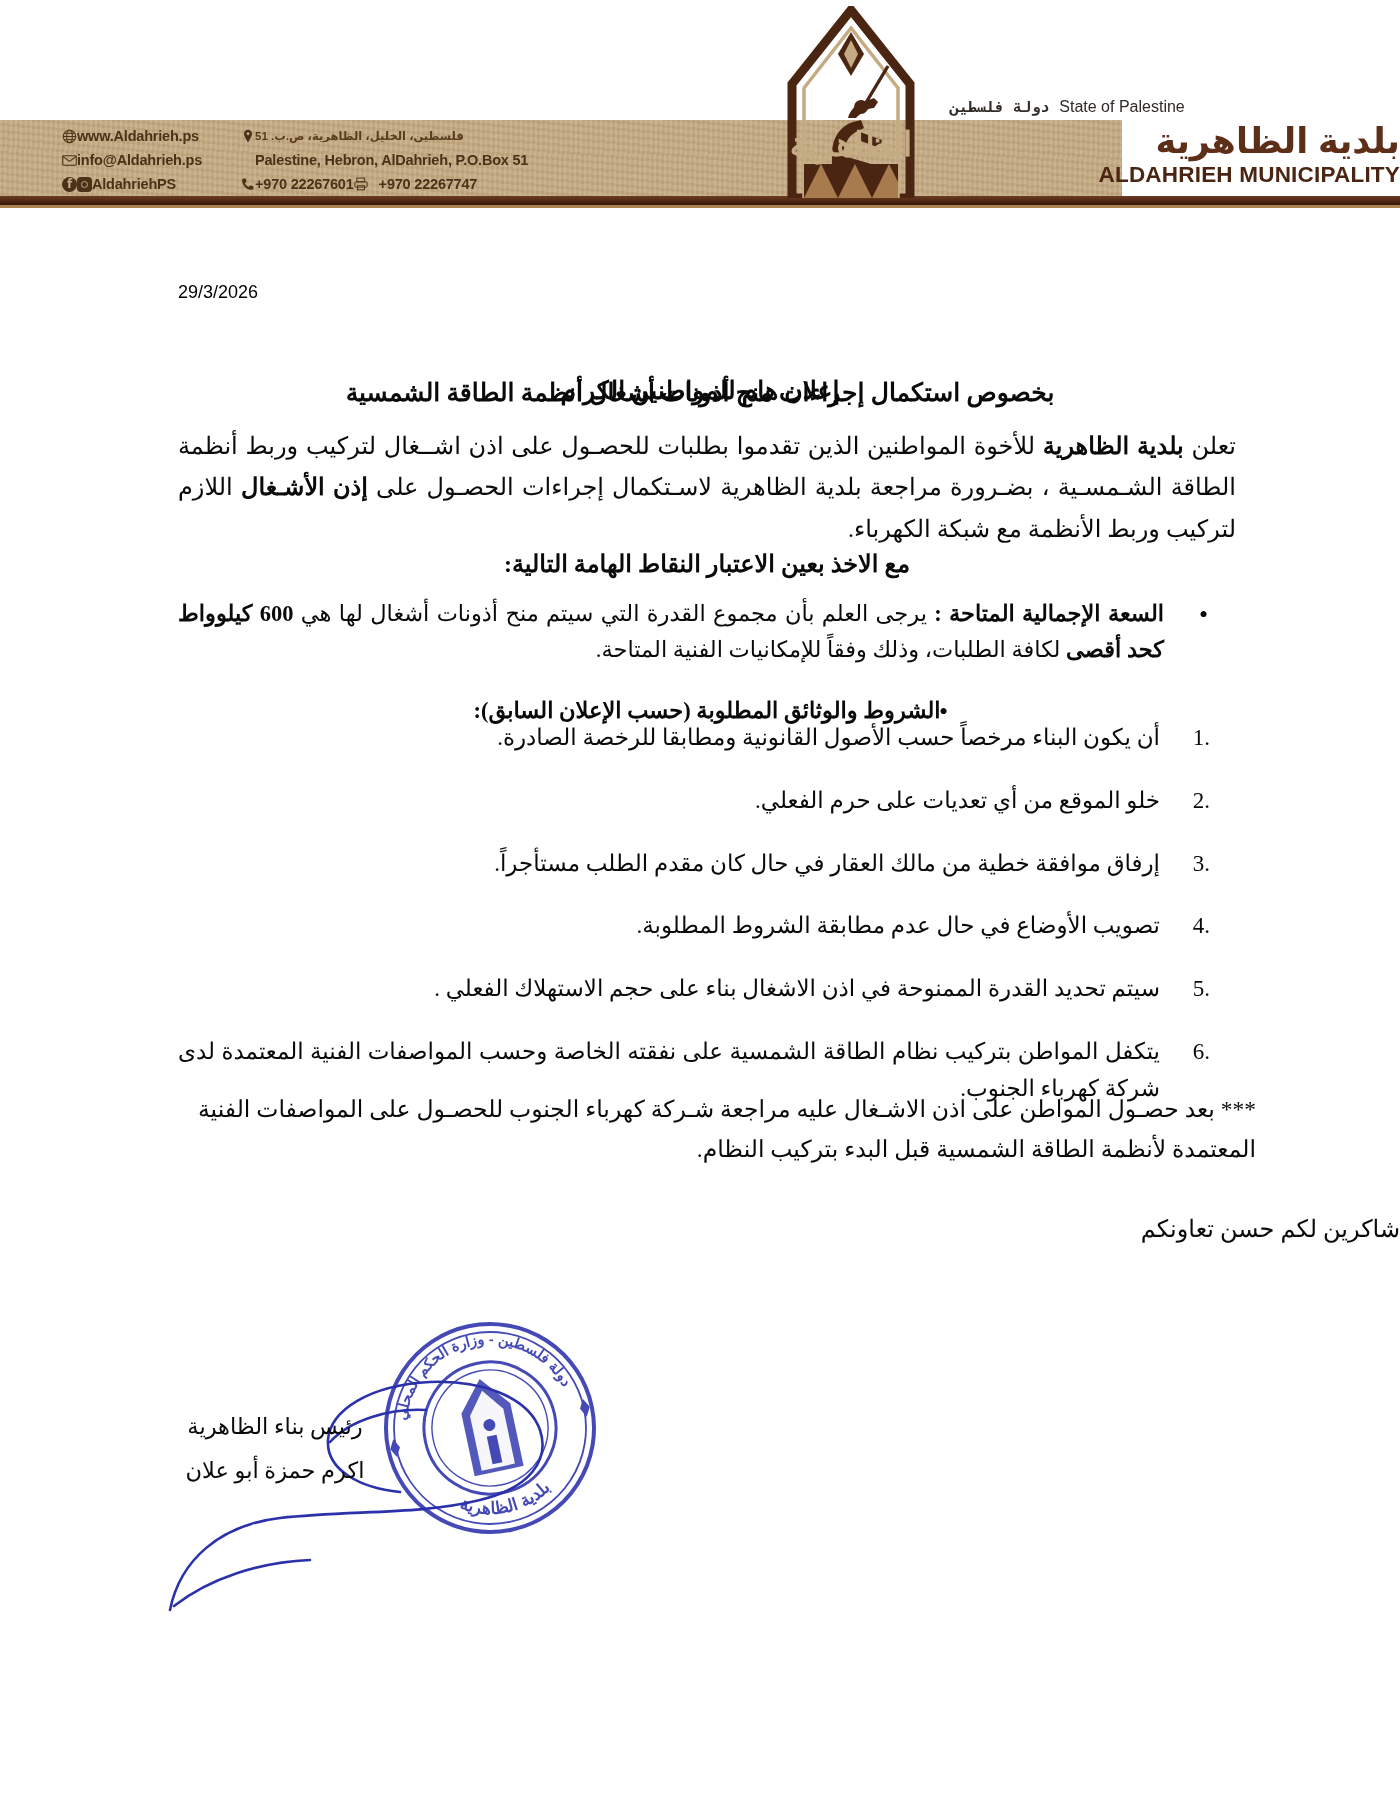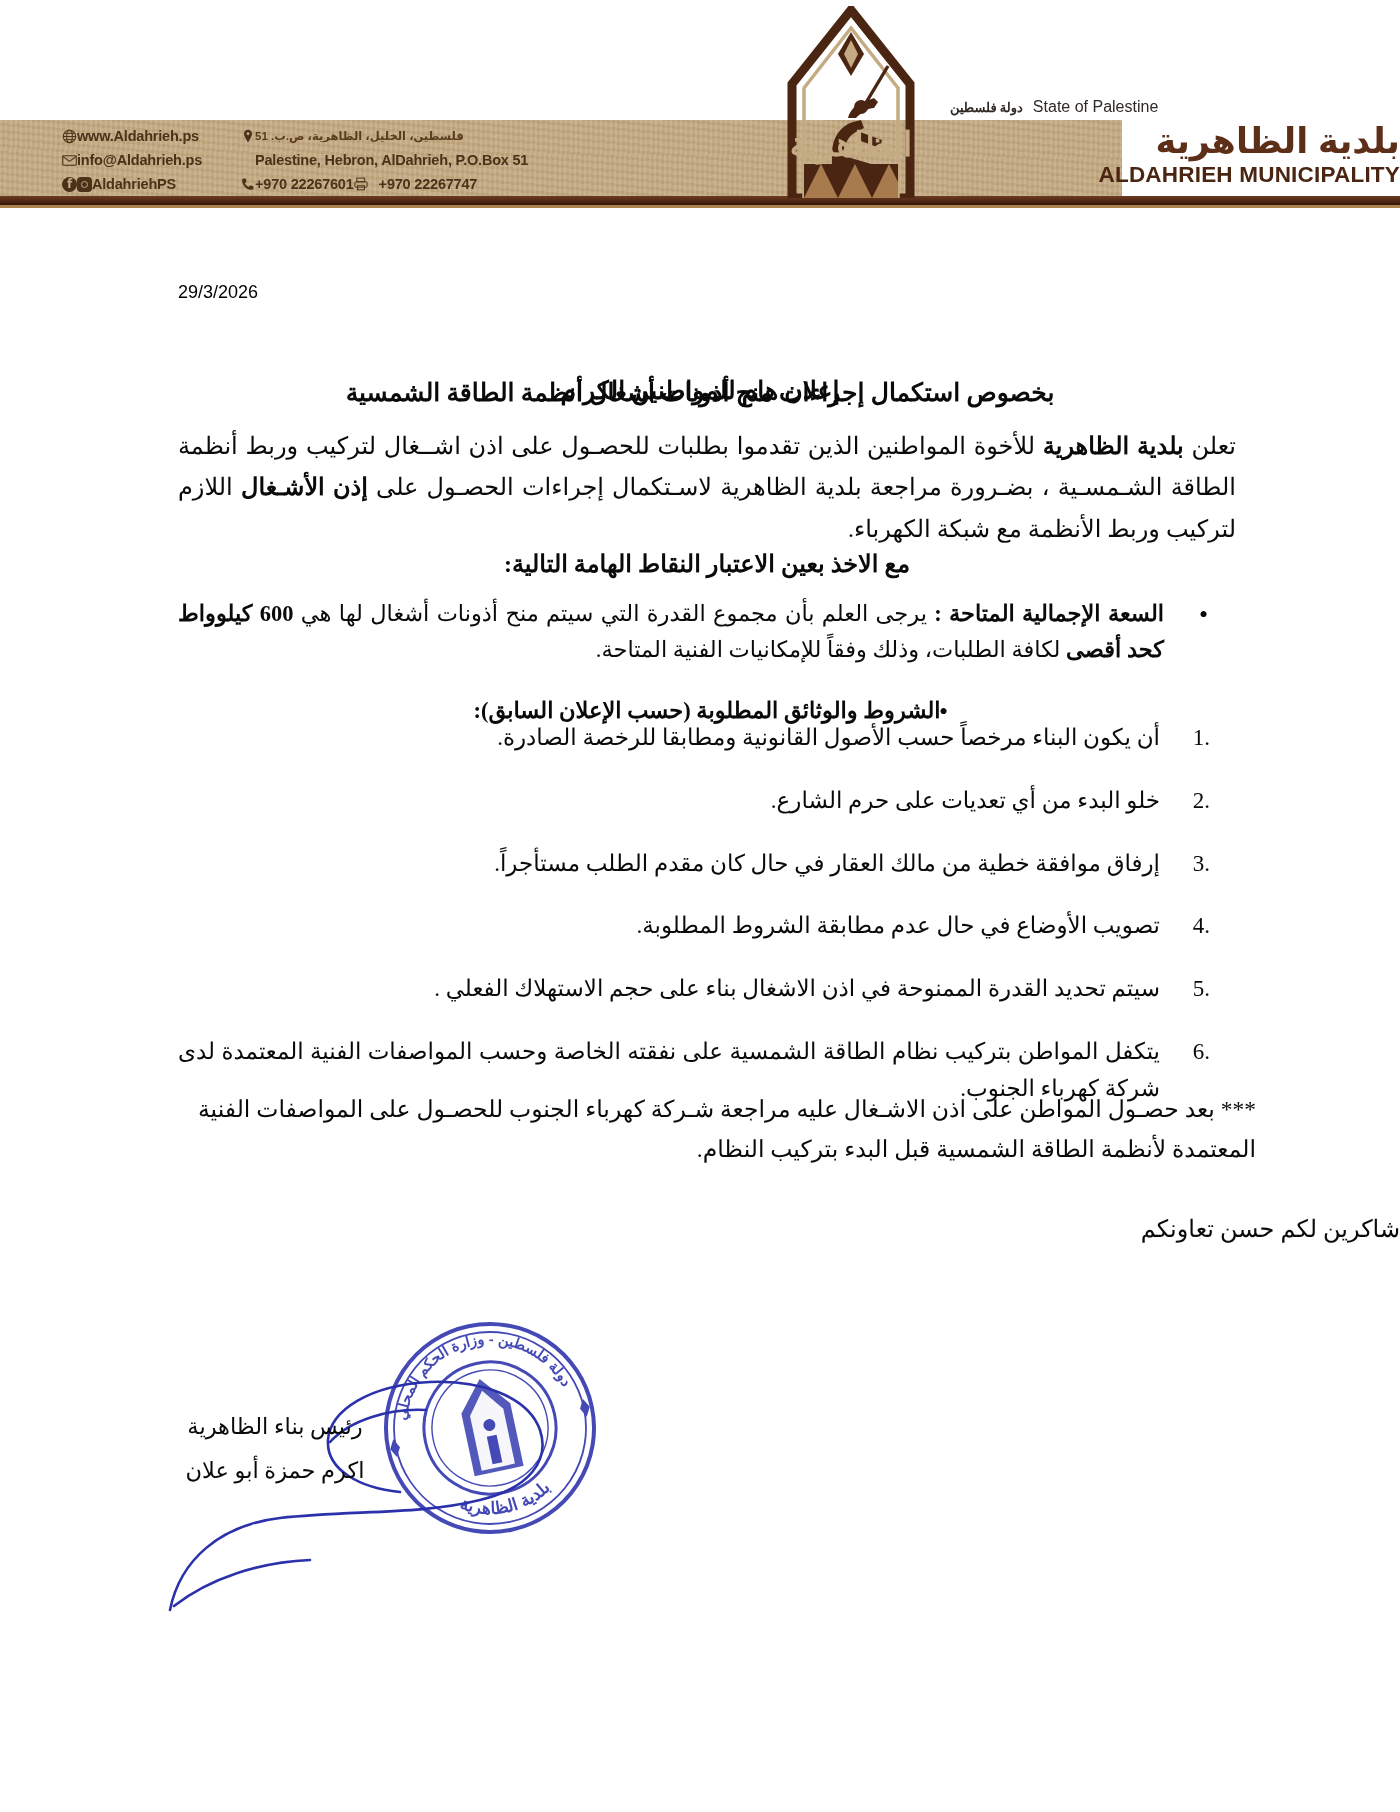--- a/index.html
+++ b/index.html
@@ -154,22 +154,22 @@
     height: 22px;
   }
   .lt-en-small {
     font-family: "Liberation Sans", "DejaVu Sans", sans-serif;
     font-size: 16px;
     color: #2f2a26;
     direction: ltr;
     font-weight: 500;
   }
   .lt-ar-small {
-    font-family: Liberation Serif, serif;
-    font-size: 13px;
+    font-family: Liberation Mono, monospace;
+    font-size: 15px;
     color: #2f2a26;
     font-weight: 700;
   }
   .lt-ar-big {
     font-family: "Liberation Sans", "DejaVu Sans", sans-serif;
     font-size: 35px;
     font-weight: 700;
     color: #5d2e18;
     line-height: 1.18;
     letter-spacing: 1px;
@@ -480,21 +480,21 @@
     <div class="bullet-item center"><b>الشروط والوثائق المطلوبة (حسب الإعلان السابق):</b></div>
   </div>
 
   <ol class="numlist">
     <li class="num-item short">
       <span class="num">1.</span>
       <span>أن يكون البناء مرخصاً حسب الأصول القانونية ومطابقا للرخصة الصادرة.</span>
     </li>
     <li class="num-item short">
       <span class="num">2.</span>
-      <span>خلو البدء من أي تعديات على حرم الشارع.</span>
+      <span>خلو الموقع من أي تعديات على حرم الفعلي.</span>
     </li>
     <li class="num-item short">
       <span class="num">3.</span>
       <span>إرفاق موافقة خطية من مالك العقار في حال كان مقدم الطلب مستأجراً.</span>
     </li>
     <li class="num-item short">
       <span class="num">4.</span>
       <span>تصويب الأوضاع في حال عدم مطابقة الشروط المطلوبة.</span>
     </li>
     <li class="num-item short">

